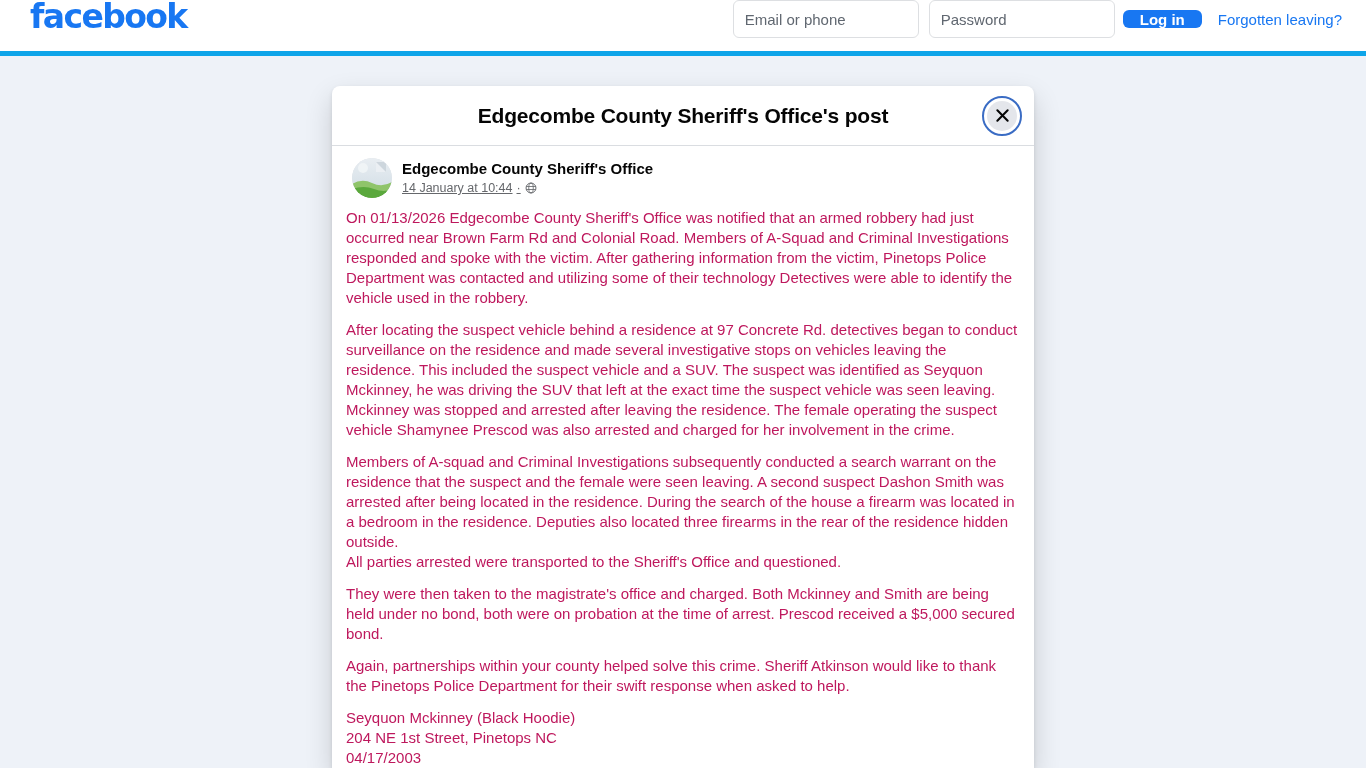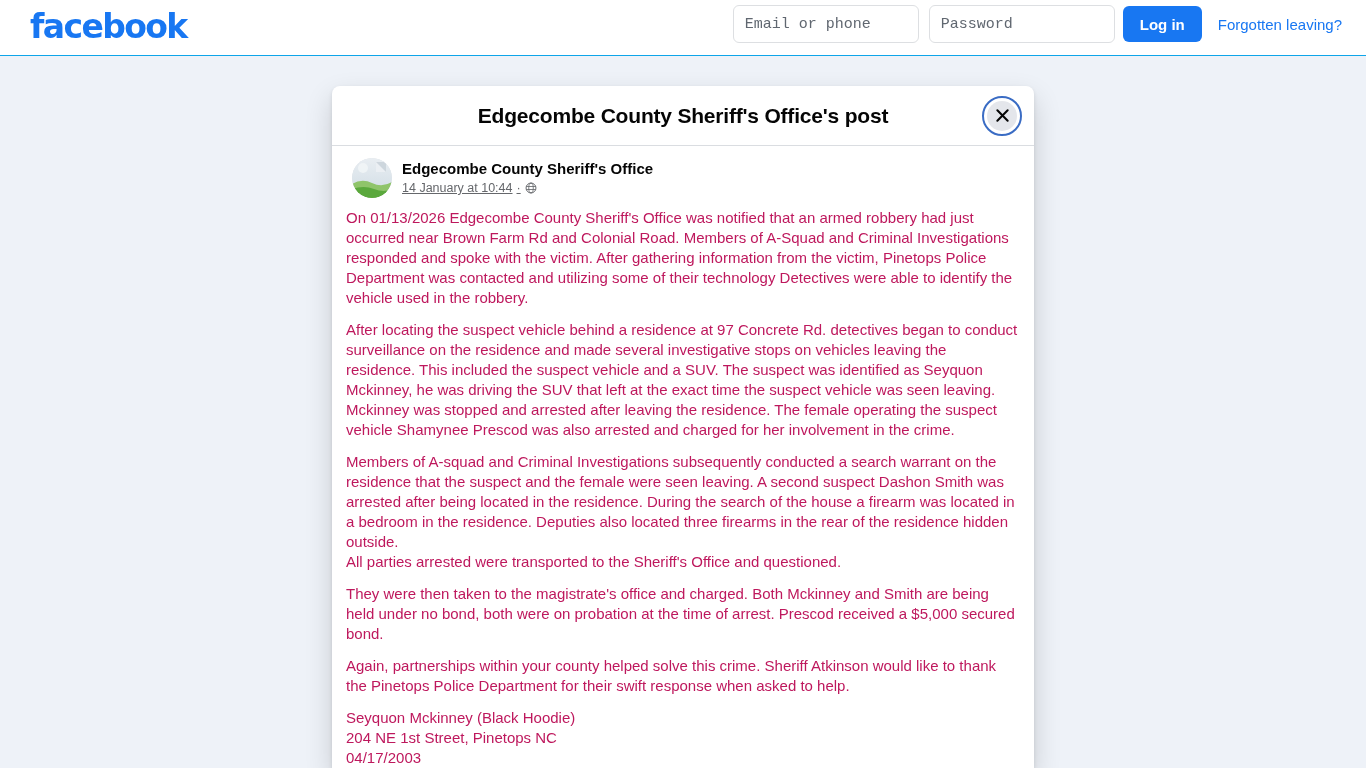--- a/index.html
+++ b/index.html
@@ -16,25 +16,25 @@
     color: #1c1e21;
   }
 
   
   .topbar {
     position: absolute;
     top: 0; left: 0;
     width: 1366px;
     height: 56px;
     background: #ffffff;
-    border-bottom: 1px solid #0ea5e9;
-    display: flex;
-    align-items: flex-end;
+    border-bottom: 5px solid #0ea5e9;
+    display: flex;
+    align-items: flex-start;
     justify-content: space-between;
-    padding: 0 24px 12px 30px;
+    padding: 0 24px 0 30px;
   }
 
   .fb-logo {
     font-family: "DejaVu Sans", sans-serif;
     font-size: 33px;
     font-weight: bold;
     color: #1877f2;
     letter-spacing: -1.6px;
     line-height: 1;
     user-select: none;
@@ -46,31 +46,31 @@
     gap: 0;
   }
 
   .login-input {
     width: 186px;
     height: 38px;
     border: 1px solid #dddfe2;
     border-radius: 6px;
     background: #ffffff;
     padding: 0 11px;
-    font-family: Liberation Mono, monospace;
+    font-family: Liberation Sans, sans-serif;
     font-size: 15px;
     color: #1c1e21;
     outline: none;
   }
   .login-input::placeholder { color: #606770; opacity: 1; }
   #email-field { margin-right: 10px; }
   #password-field { margin-right: 8px; }
 
   .login-button {
-    height: 36px;
+    height: 18px;
     padding: 0 17px;
     background: #1877f2;
     color: #ffffff;
     border: none;
     border-radius: 6px;
     font-family: "Liberation Sans", sans-serif;
     font-size: 15px;
     font-weight: bold;
     cursor: pointer;
   }

